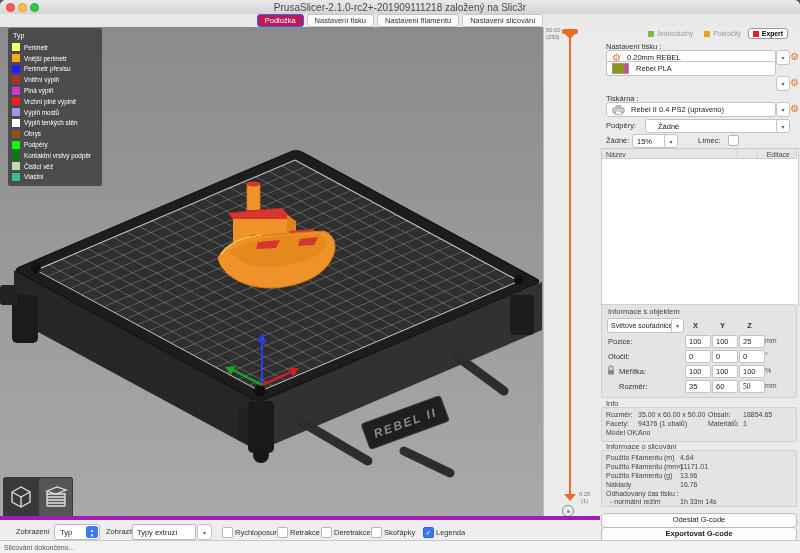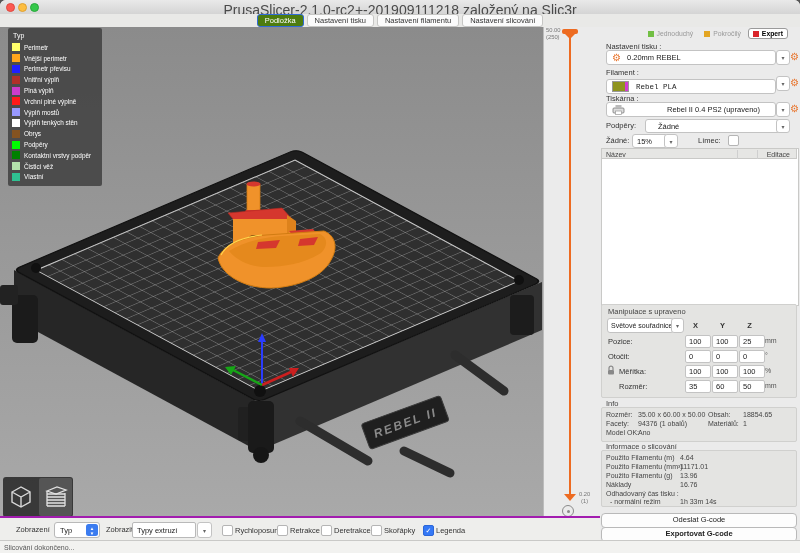--- a/index.html
+++ b/index.html
@@ -4,27 +4,27 @@
 <style>
   html,body{margin:0;padding:0;background:#555;}
   #app{position:relative;width:800px;height:553px;font-family:"Liberation Sans",sans-serif;
        background:#ececea;overflow:hidden;border-radius:6px 6px 0 0;
        -webkit-font-smoothing:antialiased;}
   .abs{position:absolute;}
   
   #titlebar{left:0;top:0;width:800px;height:14px;background:linear-gradient(#e9e9e9,#d4d4d4);
             border-bottom:1px solid #b9b9b9;}
   .tl{width:7px;height:7px;border-radius:50%;top:3px;}
-  #title-text{width:100%;text-align:center;top:2px;font-size:14px;color:#4a4a4a;}
+  #title-text{width:100%;text-align:center;top:2px;font-size:10px;color:#4a4a4a;}
   
   #tabbar{left:0;top:14px;width:800px;height:13px;background:#e9e9e7;border-bottom:1px solid #cfcfcd;
           display:flex;justify-content:center;align-items:center;gap:3px;}
   .tab{font-size:7.5px;padding:1px 7px;height:9px;line-height:9px;border-radius:3px;
        background:#fbfbfb;border:1px solid #c6c6c4;color:#333;}
-  .tab.active{background:#4d7c0f;border-color:#2f6ad8;color:#fff;}
+  .tab.active{background:#be185d;border-color:#2f6ad8;color:#fff;}
   
   #viewport{left:0;top:27px;width:543px;height:489px;background:linear-gradient(#8b8b8b,#a9a9a9);overflow:hidden;}
   
   #legend{left:8px;top:1px;width:86px;background:rgba(66,66,66,.88);border-radius:2px;padding:3px 4px 4px 4px;}
   #legend .ttl{font-size:7px;color:#fff;margin:1px 0 3px 1px;}
   .lrow{display:flex;align-items:center;height:10.8px;gap:4px;}
   .sw{width:8px;height:8px;flex:0 0 8px;}
   .lrow span{font-size:6.4px;color:#fff;white-space:nowrap;}
   
   #viewicons{left:3px;top:450px;width:70px;height:40px;background:rgba(25,25,25,.78);border-radius:3px;
@@ -48,21 +48,21 @@
   .panelbox{background:#e4e4e2;border:1px solid #d0d0ce;border-radius:2px;}
   .secttl{font-size:7.5px;color:#444;}
   .inp{background:#fff;border:1px solid #c3c3c3;border-radius:2px;font-size:7.5px;color:#222;
        padding-left:3px;line-height:11px;}
   .axh{font-size:7.5px;font-weight:bold;color:#333;text-align:center;}
   .unit{font-size:7px;color:#555;}
   .irow{font-size:7px;color:#444;}
   .btn{background:#fdfdfd;border:1px solid #b9b9b9;border-radius:4px;text-align:center;
        font-size:7.5px;color:#222;line-height:12px;}
   
-  #toolbar{left:0;top:516px;width:600px;height:24px;background:#eeeeec;border-top:2px solid #a21caf;}
+  #toolbar{left:0;top:516px;width:600px;height:24px;background:#eeeeec;border-top:4px solid #a21caf;}
   .cb{width:9px;height:9px;background:#fff;border:1px solid #b5b5b5;border-radius:2px;top:523px;}
   .cb.checked{background:#3478f6;border-color:#2b66d8;color:#fff;font-size:7px;line-height:9px;text-align:center;}
   .cblbl{font-size:7.5px;color:#333;top:524px;}
   #statusbar{left:0;top:540px;width:800px;height:13px;background:#f2f2f0;border-top:1px solid #c9c9c7;}
   #status-text{left:4px;top:3px;font-size:7px;color:#555;}
   .stepper{position:absolute;right:1px;top:1px;width:12px;height:12px;background:#3b7cf0;border-radius:2.5px;
            color:#fff;font-size:4.5px;line-height:5px;text-align:center;}
 </style>
 </head>
 <body>
@@ -253,29 +253,29 @@
 
     <div class="abs lbl" style="left:6px;top:15px;">Nastavení tisku :</div>
     <div class="abs combo" style="left:6px;top:23px;width:168px;height:13px;">
       <span class="gear" style="margin:0 6px 0 5px;">⚙</span>
       <span>0.20mm REBEL</span>
     </div>
     <div class="abs chev" style="left:176px;top:23px;width:12px;height:13px;">▾</div>
     <div class="abs gear" style="left:190px;top:25px;">⚙</div>
 
     <div class="abs lbl" style="left:6px;top:41px;">Filament :</div>
-    <div class="abs combo" style="left:6px;top:52px;width:168px;height:13px;font-family:Liberation Mono, monospace;">
+    <div class="abs combo" style="left:6px;top:34px;width:168px;height:13px;">
       <div style="width:15px;height:9px;margin:0 7px 0 5px;border:1px solid #999;background:linear-gradient(90deg,#8f941f 0 78%,#d23bd2 78%);"></div>
       <span>Rebel PLA</span>
     </div>
     <div class="abs chev" style="left:176px;top:49px;width:12px;height:13px;">▾</div>
     <div class="abs gear" style="left:190px;top:51px;">⚙</div>
 
     <div class="abs lbl" style="left:6px;top:67px;">Tiskárna :</div>
-    <div class="abs combo" style="left:6px;top:75px;width:168px;height:13px;gap:36px;">
+    <div class="abs combo" style="left:6px;top:75px;width:168px;height:13px;">
       <svg width="13" height="11" style="margin:0 6px 0 5px;">
         <rect x="1" y="4" width="11" height="5" rx="1" fill="#ddd" stroke="#777" stroke-width="0.8"></rect>
         <rect x="3.5" y="1" width="6" height="3" fill="#bbb"></rect>
         <rect x="3.5" y="7" width="6" height="3.5" fill="#fff" stroke="#999" stroke-width="0.7"></rect>
       </svg>
       <span>Rebel II 0.4 PS2 (upraveno)</span>
     </div>
     <div class="abs chev" style="left:176px;top:75px;width:12px;height:13px;">▾</div>
     <div class="abs gear" style="left:190px;top:77px;">⚙</div>
 
@@ -291,21 +291,21 @@
 
     <div class="abs" style="left:1px;top:121px;width:196px;height:156px;background:#fff;border:1px solid #c9c9c7;"></div>
     <div class="abs" style="left:1px;top:121px;width:196px;height:11px;background:#e6e6e4;border:1px solid #c9c9c7;box-sizing:border-box;">
       <span class="abs" style="left:4px;top:1.5px;font-size:7px;color:#444;">Název</span>
       <div class="abs" style="left:135px;top:1px;width:1px;height:9px;background:#cfcfcf;"></div>
       <div class="abs" style="left:155px;top:1px;width:1px;height:9px;background:#cfcfcf;"></div>
       <span class="abs" style="right:6px;top:1.5px;font-size:7px;color:#444;">Editace</span>
     </div>
 
     <div class="abs panelbox" style="left:1px;top:277px;width:194px;height:92px;">
-      <div class="abs secttl" style="left:6px;top:2px;">Manipulace s upraveno</div>
+      <div class="abs secttl" style="left:6px;top:2px;">Informace s objektem</div>
       <div class="abs combo" style="left:5px;top:13px;width:62px;height:13px;padding-left:3px;font-size:7px;">Světové souřadnice</div>
       <div class="abs chev" style="left:69px;top:13px;width:11px;height:13px;">▾</div>
       <div class="abs axh" style="left:83px;top:16px;width:21px;">X</div>
       <div class="abs axh" style="left:110px;top:16px;width:21px;">Y</div>
       <div class="abs axh" style="left:137px;top:16px;width:21px;">Z</div>
 
       <div class="abs lbl" style="left:6px;top:32px;">Pozice:</div>
       <div class="abs inp" style="left:83px;top:30px;width:21px;height:11px;">100</div>
       <div class="abs inp" style="left:110px;top:30px;width:21px;height:11px;">100</div>
       <div class="abs inp" style="left:137px;top:30px;width:21px;height:11px;">25</div>
@@ -323,21 +323,21 @@
       </svg>
       <div class="abs lbl" style="left:17px;top:62px;">Měřítka:</div>
       <div class="abs inp" style="left:83px;top:60px;width:21px;height:11px;">100</div>
       <div class="abs inp" style="left:110px;top:60px;width:21px;height:11px;">100</div>
       <div class="abs inp" style="left:137px;top:60px;width:21px;height:11px;">100</div>
       <div class="abs unit" style="left:163px;top:62px;">%</div>
 
       <div class="abs lbl" style="left:17px;top:77px;">Rozměr:</div>
       <div class="abs inp" style="left:83px;top:75px;width:21px;height:11px;">35</div>
       <div class="abs inp" style="left:110px;top:75px;width:21px;height:11px;">60</div>
-      <div class="abs inp" style="left:137px;top:75px;width:21px;height:11px;">50</div>
+      <div class="abs inp" style="left:137px;top:75px;width:21px;height:11px;font-family:Liberation Serif, serif;">50</div>
       <div class="abs unit" style="left:163px;top:77px;">mm</div>
     </div>
 
     <div class="abs secttl" style="left:6px;top:372px;">Info</div>
     <div class="abs panelbox" style="left:1px;top:380px;width:194px;height:33px;">
       <span class="abs irow" style="left:4px;top:3px;">Rozměr:</span>
       <span class="abs irow" style="left:36px;top:3px;">35.00 x 60.00 x 50.00</span>
       <span class="abs irow" style="left:106px;top:3px;">Obsah:</span>
       <span class="abs irow" style="left:141px;top:3px;">18854.65</span>
       <span class="abs irow" style="left:4px;top:12px;">Facety:</span>

